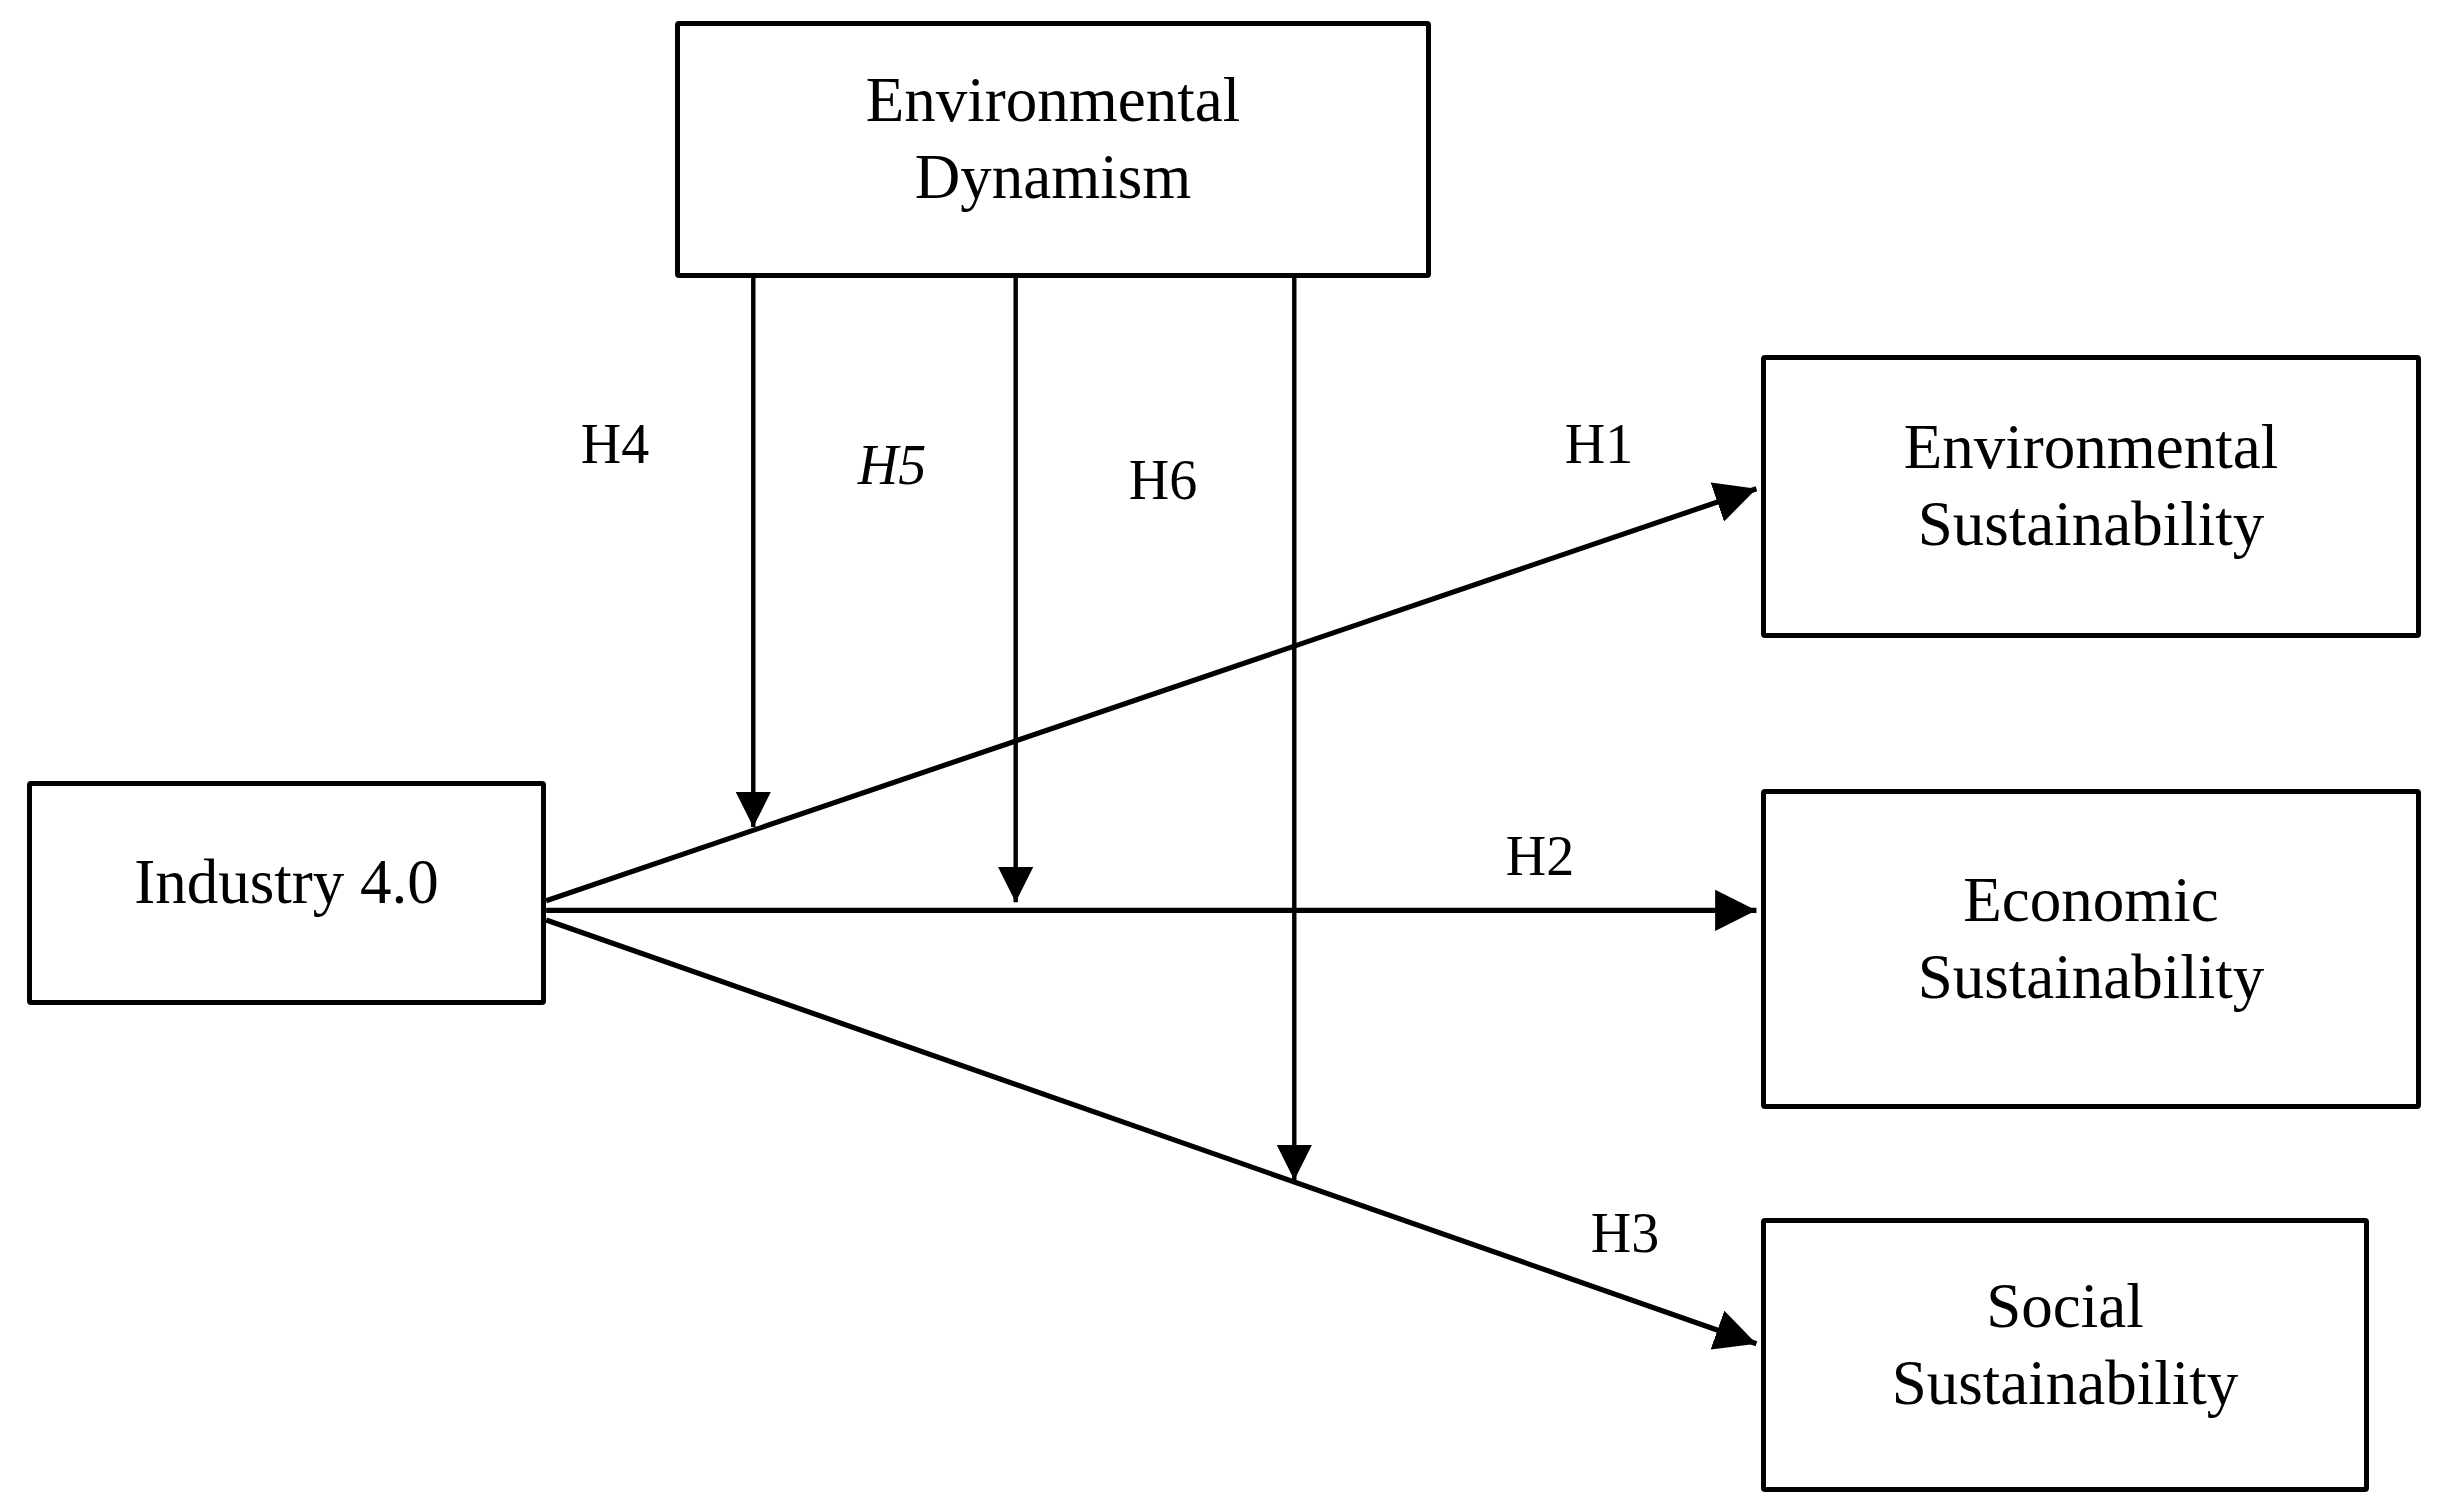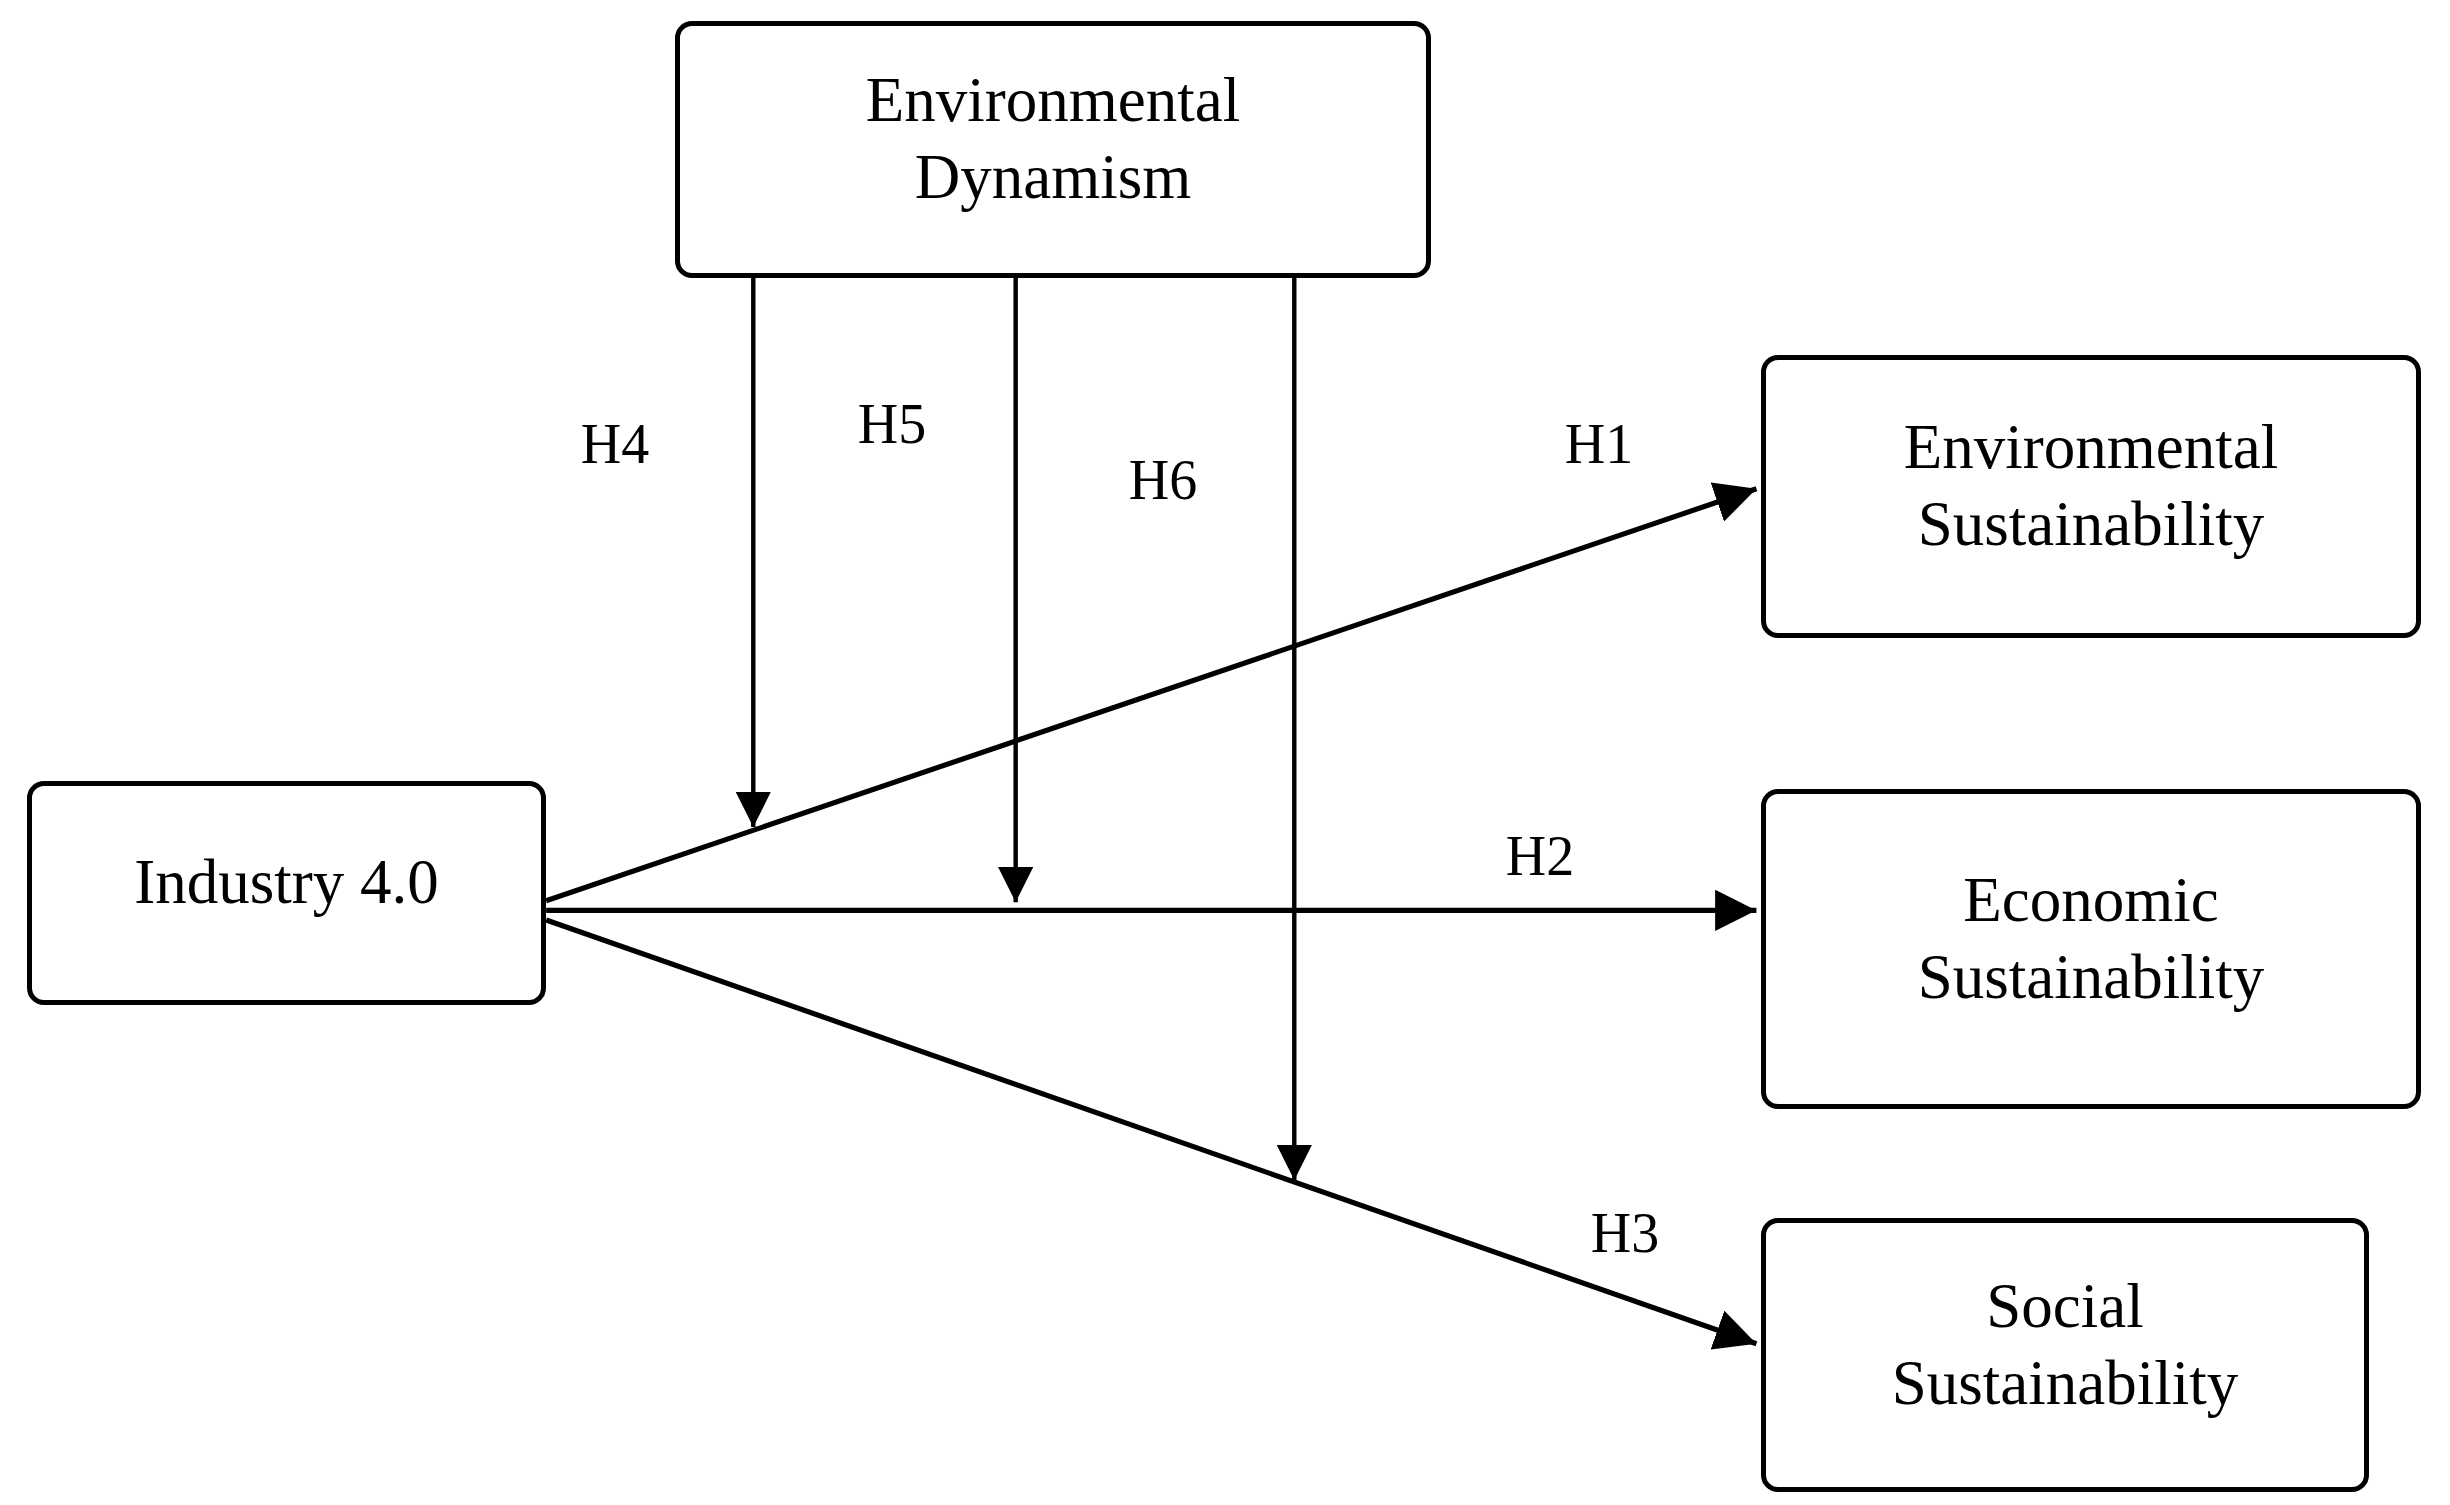--- a/index.html
+++ b/index.html
@@ -22,21 +22,21 @@
   }
   .arrows {
     position: absolute;
     left: 0;
     top: 0;
   }
   .node {
     position: absolute;
     box-sizing: border-box;
     border: 5.2px solid #000000;
-    border-radius: 17px;
+    border-radius: 4px;
     background: #ffffff;
     display: flex;
     align-items: center;
     justify-content: center;
   }
   .node .node-label {
     font-size: 63px;
     line-height: 1.22;
     text-align: center;
     white-space: pre-line;
@@ -49,21 +49,21 @@
     line-height: 1;
   }
   
   #node-env-dynamism   { left:  675px; top:   20.6px; width: 756px; height: 257px; }
   #node-industry40     { left:   27px; top: 781px; width:  519px; height: 224px; }
   #node-env-sus        { left: 1761px; top:  355px; width:  660px; height: 283px; }
   #node-eco-sus        { left: 1761px; top: 789px; width:  660px; height: 320px; }
   #node-soc-sus        { left: 1761px; top: 1218px; width:  608px; height: 274px; }
   
   #label-h4 { left:  615px; top:  444px; }
-  #label-h5 { left: 892px; top:  424px; }
+  #label-h5 { left: 892px; top:  465px; font-style: italic; }
   #label-h6 { left: 1163px; top:  444px; margin-top: 36px; }
   #label-h1 { left: 1572px; top:  444px; margin-left: 27px; }
   #label-h2 { left: 1540px; top: 856px; }
   #label-h3 { left: 1625px; top: 1233px; }
 </style>
 </head>
 <body>
 
 <div class="canvas">
 

